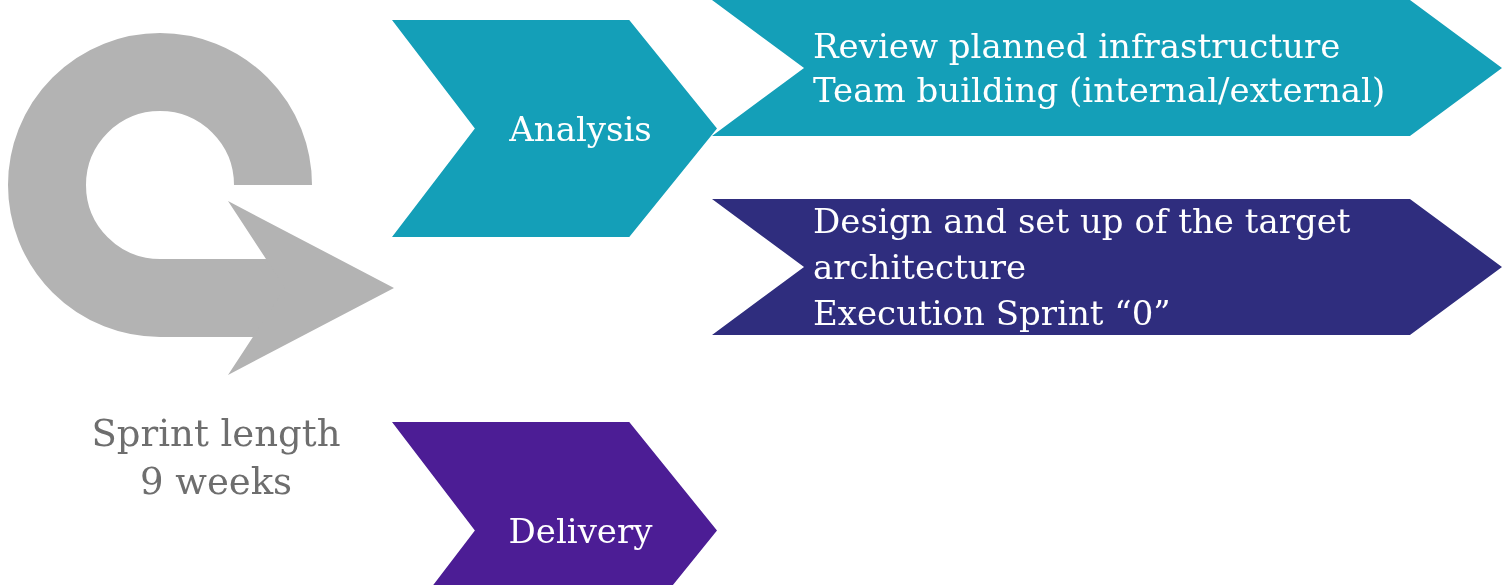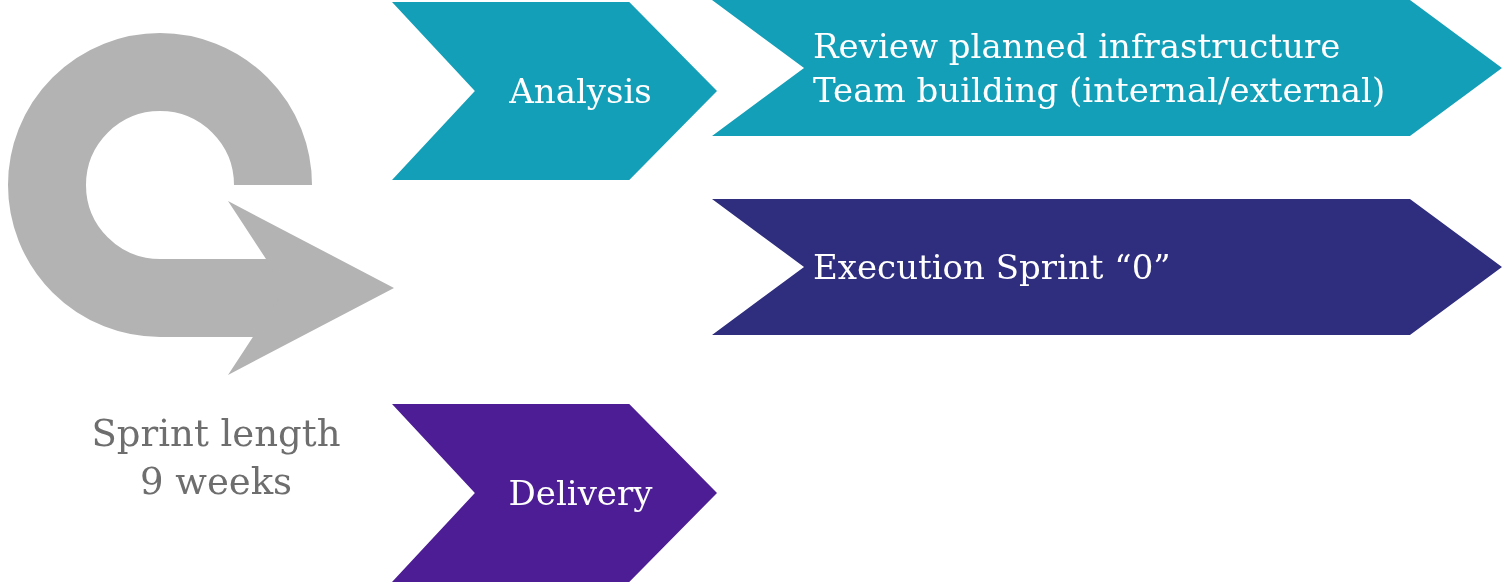--- a/index.html
+++ b/index.html
@@ -47,23 +47,23 @@
   .row-3 { top: 402px; }
 
   .chevron {
     position: absolute;
     display: flex;
     flex-direction: column;
     justify-content: center;
   }
   .label-chevron {
     left: 392px;
-    top: 2px;
+    top: 20px;
     width: 325px;
-    height: 178px;
+    height: 217px;
     clip-path: polygon(0 0, 73% 0, 100% 50%, 73% 100%, 0 100%, 25.5% 50%);
     align-items: center;
     text-align: center;
   }
   .label-chevron .label-text {
     color: #ffffff;
     font-size: 34px;
     padding-left: 52px;
     white-space: nowrap;
   }
@@ -111,20 +111,21 @@
       <span class="label-text">Analysis</span>
     </div>
     <div class="chevron big-arrow" style="background-color: rgb(20, 159, 184);">
       <div class="item">Review planned infrastructure</div>
       <div class="item">Team building (internal/external)</div>
     </div>
   </div>
 
   <div class="row row-2">
     <div class="chevron big-arrow" style="background-color: rgb(47, 45, 126);">
+      <div class="item">Design and set up of the target architecture</div>
       <div class="item">Execution Sprint “0”</div>
     </div>
   </div>
 
   <div class="row row-3">
     <div class="chevron label-chevron" style="background-color: #4c1d95;">
       <span class="label-text">Delivery</span>
     </div>
   </div>
 

